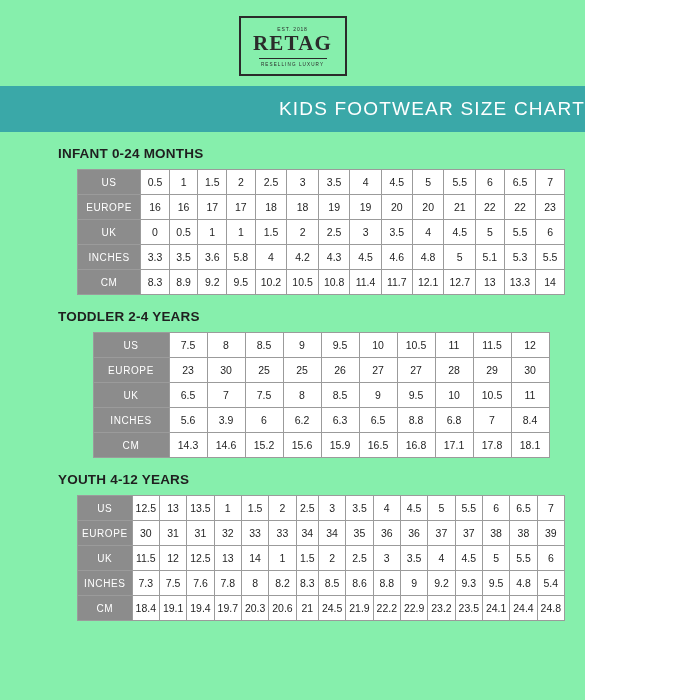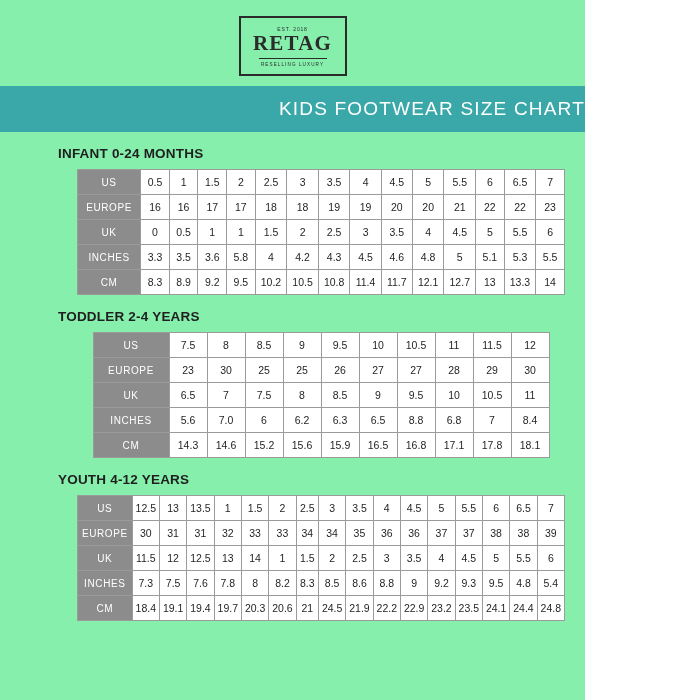--- a/index.html
+++ b/index.html
@@ -268,21 +268,21 @@
                 <td>8.5</td>
                 <td>9</td>
                 <td>9.5</td>
                 <td>10</td>
                 <td>10.5</td>
                 <td>11</td>
               </tr>
               <tr>
                 <td class="rowhead">INCHES</td>
                 <td>5.6</td>
-                <td>7.0</td>
+                <td>3.9</td>
                 <td>6</td>
                 <td>6.2</td>
                 <td>6.3</td>
                 <td>6.5</td>
                 <td>8.8</td>
                 <td>6.8</td>
                 <td>7</td>
                 <td>8.4</td>
               </tr>
               <tr>

